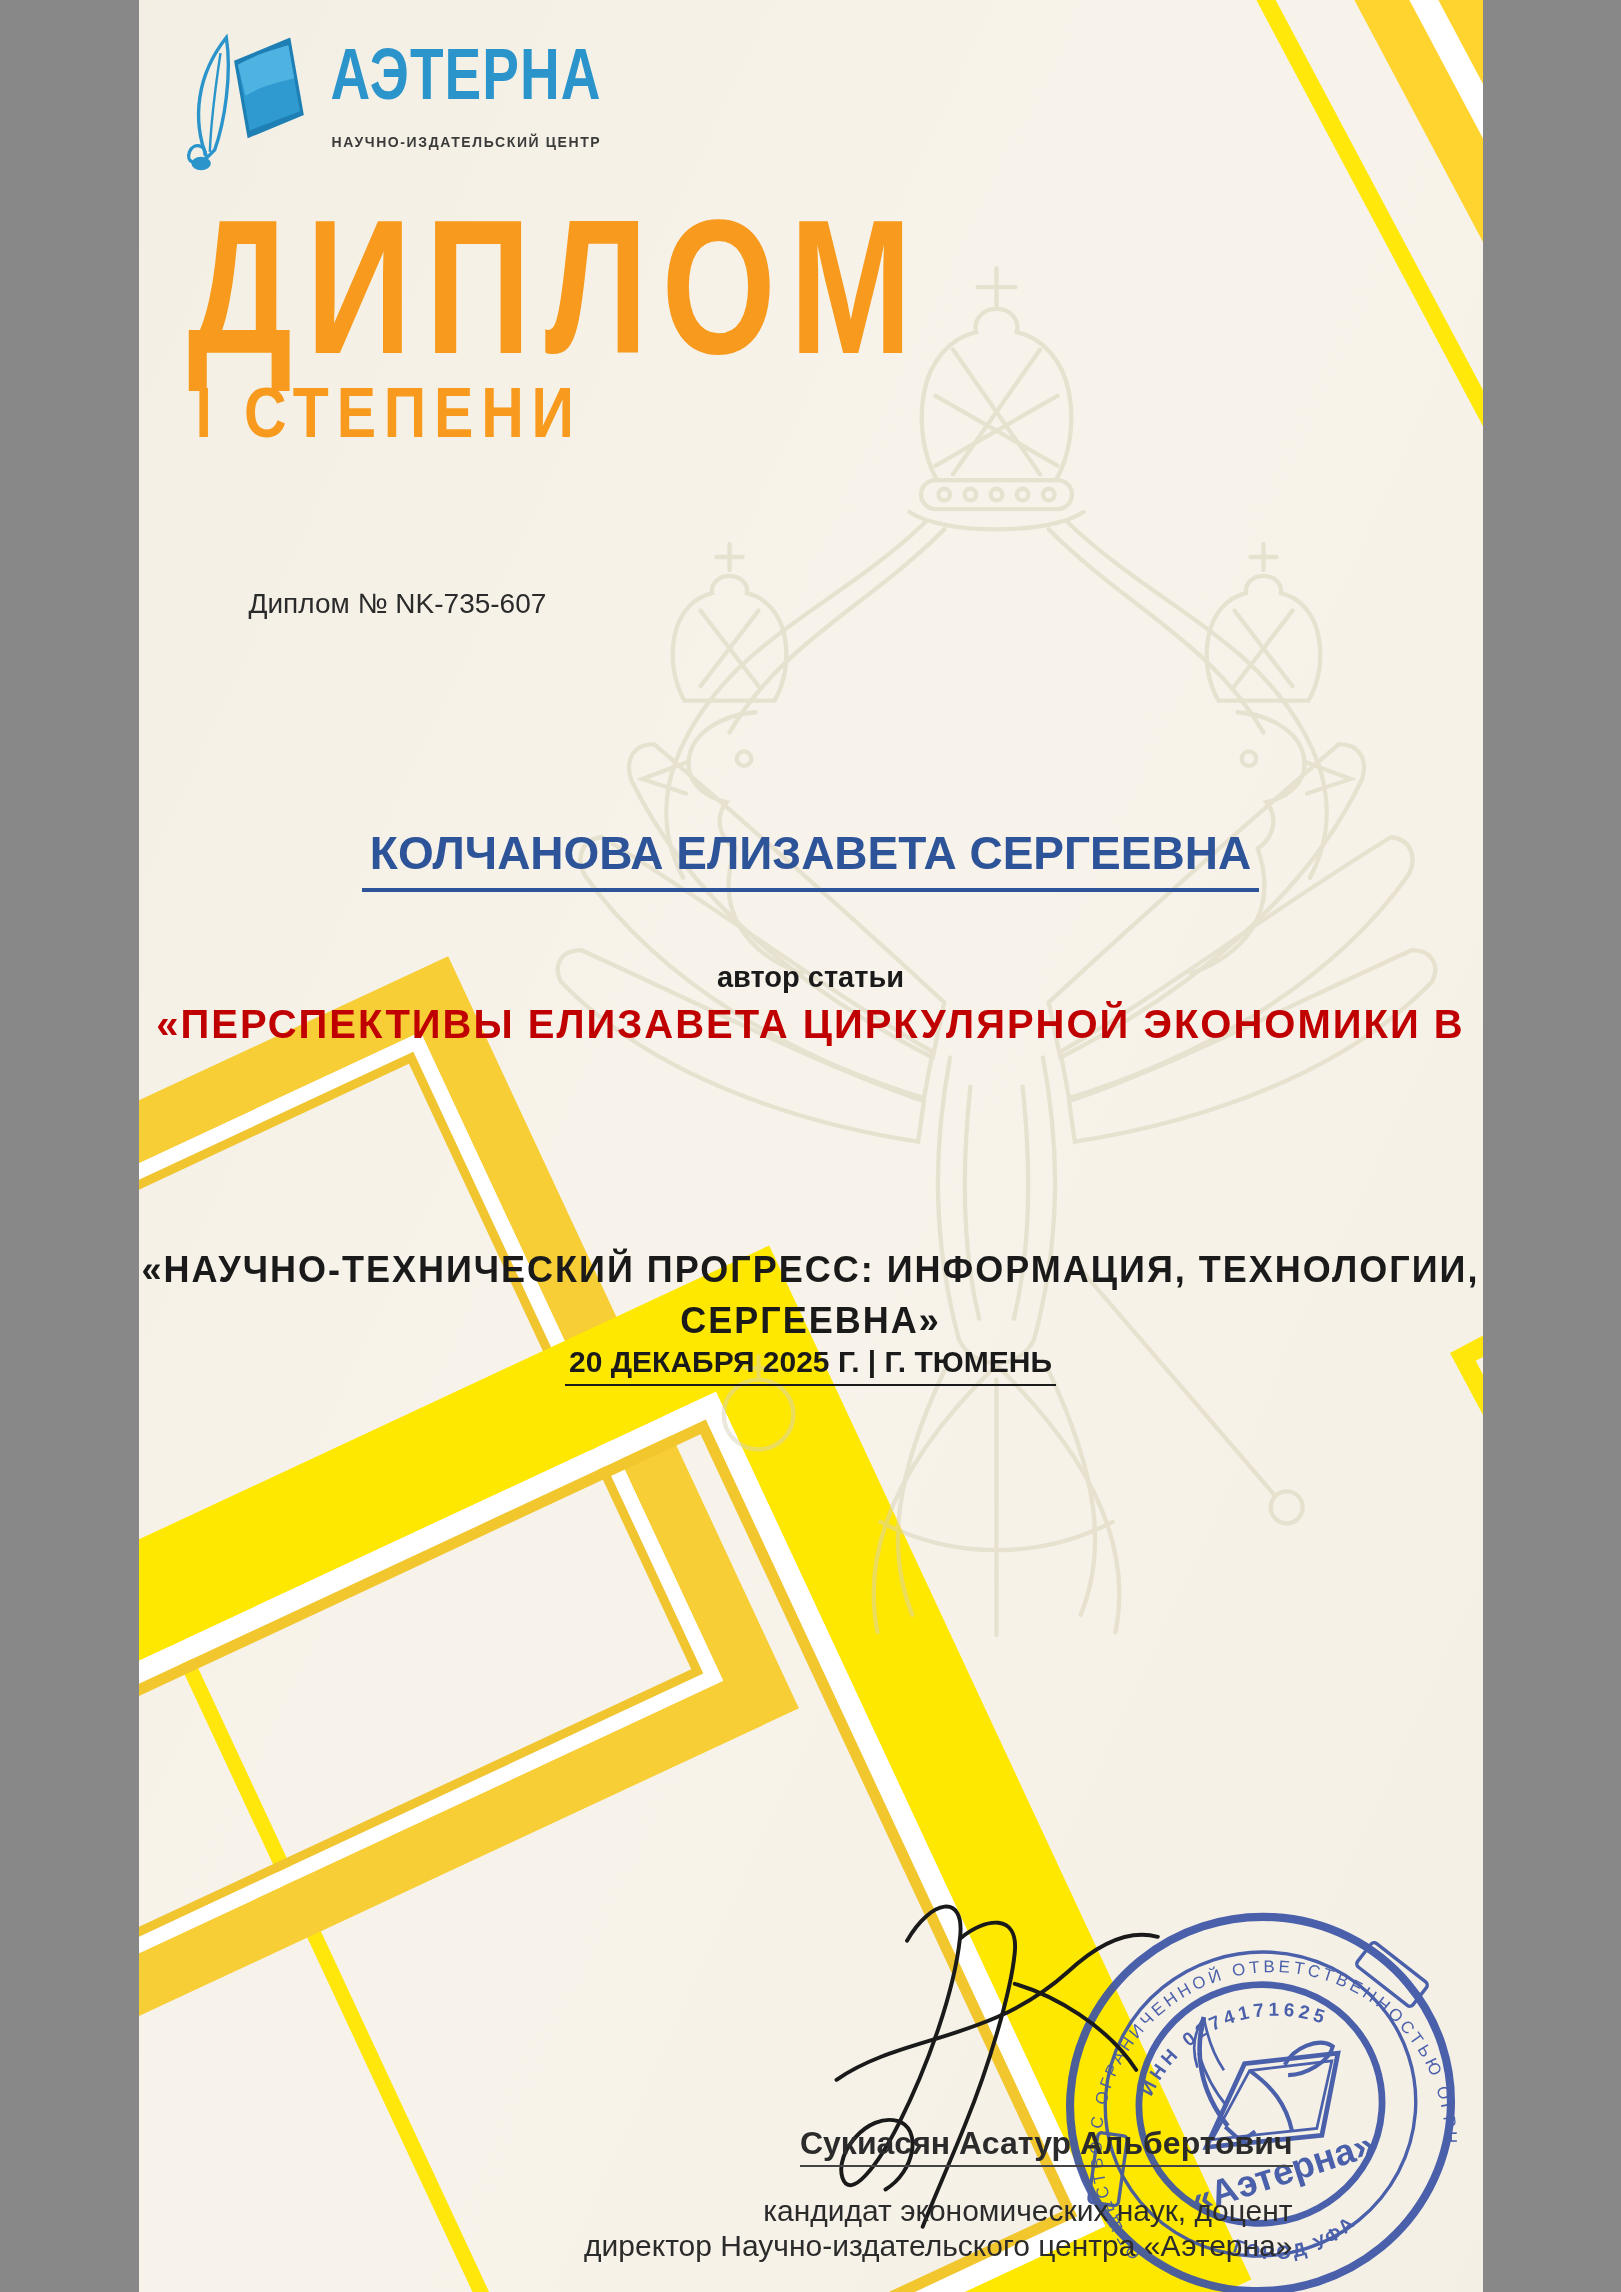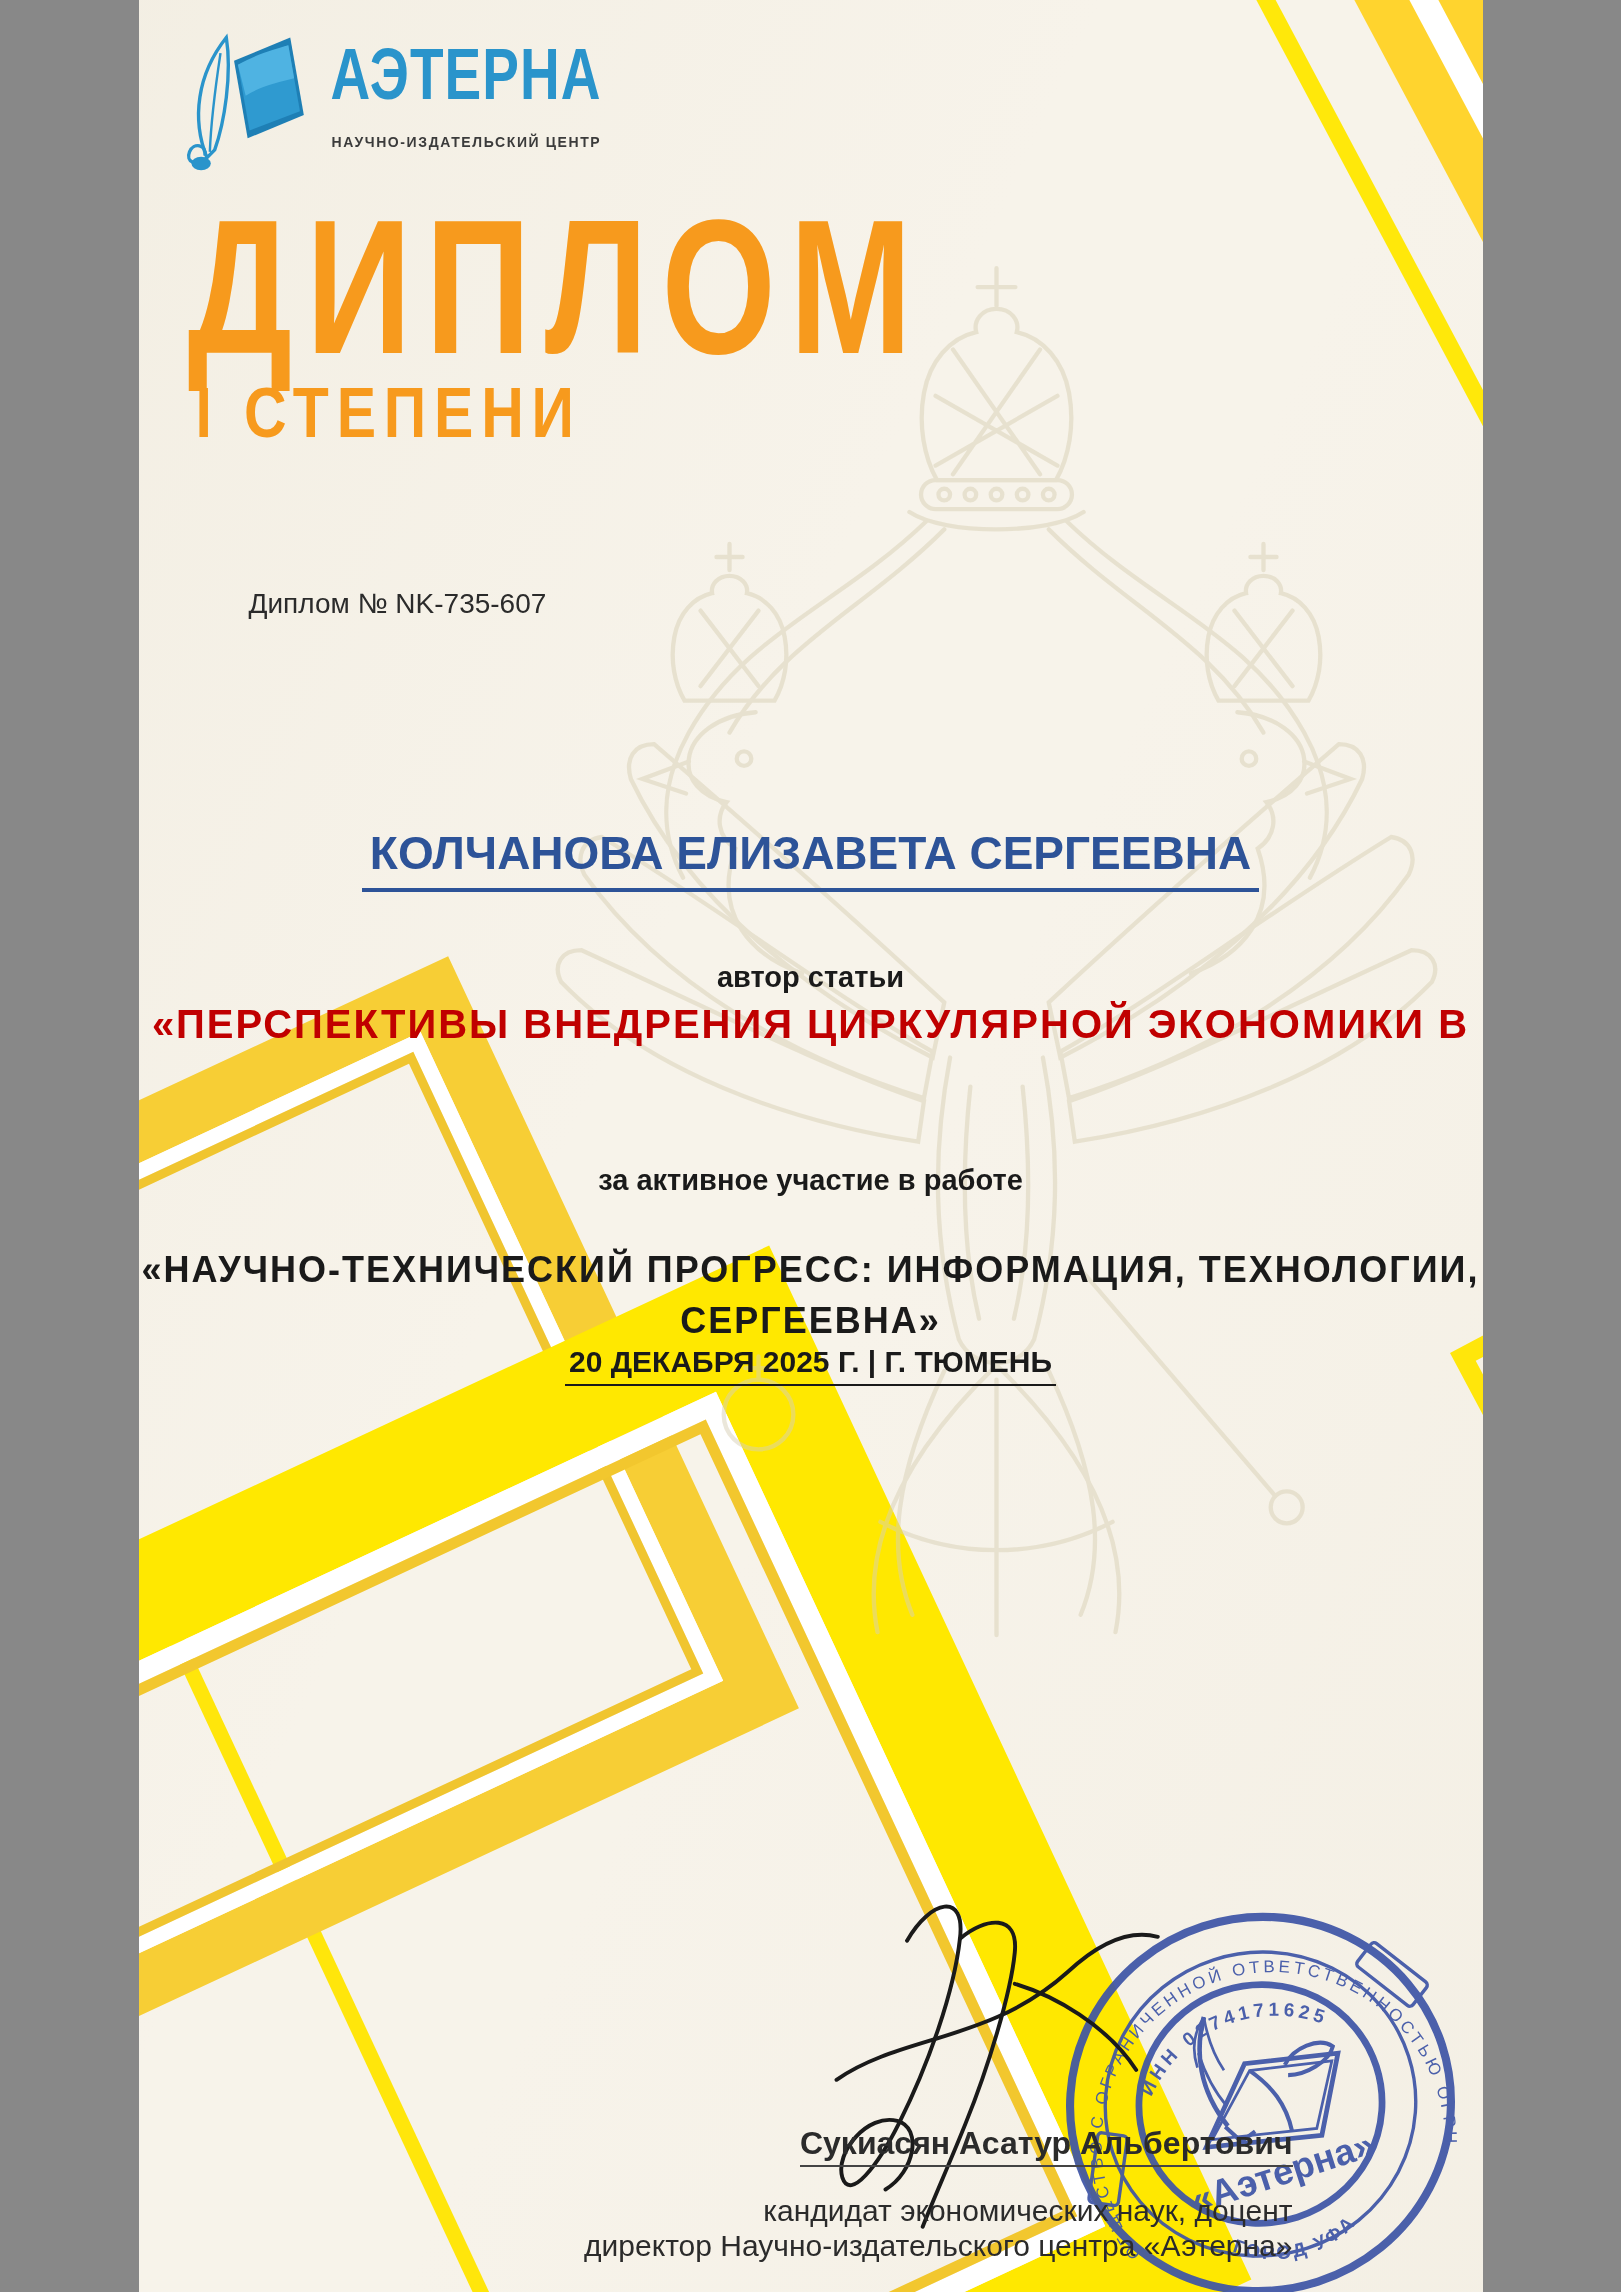--- a/index.html
+++ b/index.html
@@ -145,22 +145,21 @@
   <div class="tagline">НАУЧНО-ИЗДАТЕЛЬСКИЙ ЦЕНТР</div>
 
   <div class="h-diplom">ДИПЛОМ</div>
   <div class="h-degree">I СТЕПЕНИ</div>
   <div class="number">Диплом № NK-735-607</div>
 
   <div class="ctext recipient">
     <span>КОЛЧАНОВА ЕЛИЗАВЕТА СЕРГЕЕВНА</span>
   </div>
   <div class="ctext lbl" style="top:961px;">автор статьи</div>
-  <div class="ctext red" style="top:1002px;">«ПЕРСПЕКТИВЫ ВНЕДРЕНИЯ ЦИРКУЛЯРНОЙ ЭКОНОМИКИ В</div>
-  <div class="ctext lbl" style="top:1164px;">за активное участие в работе</div>
+  <div class="ctext red" style="top:1002px;">«ПЕРСПЕКТИВЫ ЕЛИЗАВЕТА ЦИРКУЛЯРНОЙ ЭКОНОМИКИ В</div>
   <div class="ctext conf" style="top:1249px;text-align:center;">«НАУЧНО-ТЕХНИЧЕСКИЙ ПРОГРЕСС: ИНФОРМАЦИЯ, ТЕХНОЛОГИИ,</div>
   <div class="ctext conf" style="top:1300px;">СЕРГЕЕВНА»</div>
   <div class="ctext date-place">
     <span>20 ДЕКАБРЯ 2025 Г. | Г. ТЮМЕНЬ</span>
   </div>
 
   <svg class="stamp" viewBox="0 0 320 300">
     <defs>
       <path id="ringPath" d="M 42,228 A 127,127 0 1 1 278,228"></path>
       <path id="innPath" d="M 72,138 A 101,101 0 0 1 248,138"></path>

